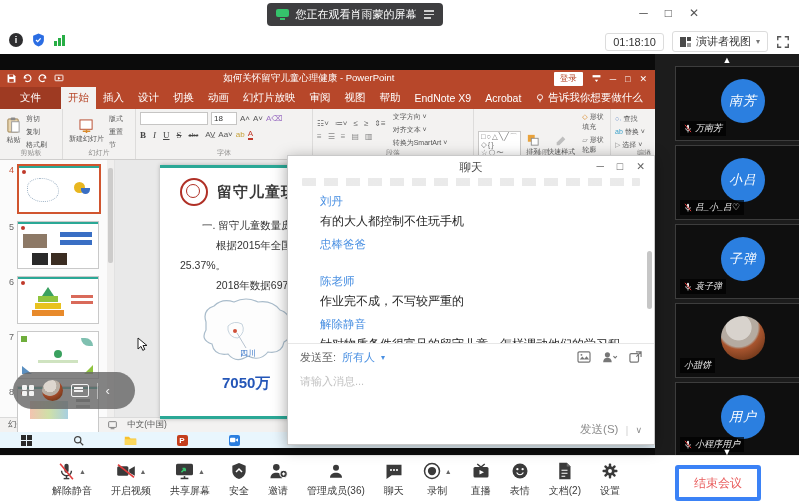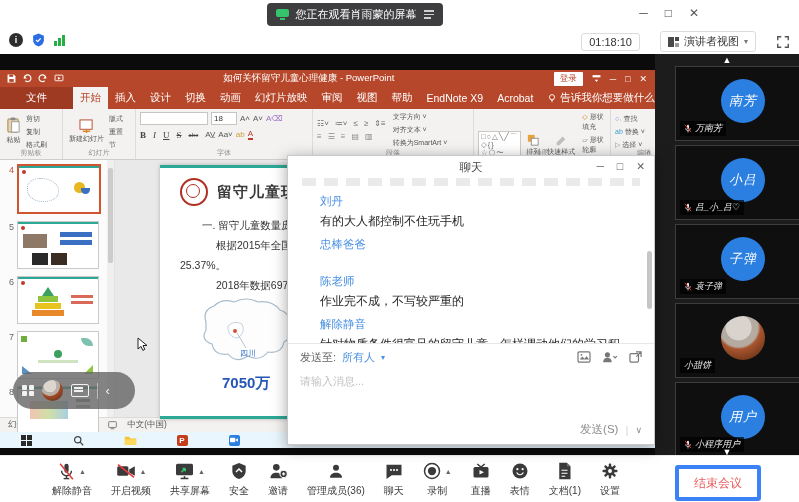--- a/index.html
+++ b/index.html
@@ -16,21 +16,21 @@
   .menu-lines i{display:block;width:10px;height:1.5px;background:#cfcfcf;}
   .menu-lines i:last-child{width:7px;}
   #os-controls{position:absolute;right:10px;top:6px;display:flex;gap:17px;color:#555;font-size:12px;line-height:14px;}
   
   #top-bar{position:absolute;left:0;top:28px;width:799px;height:26px;background:#fff;}
   #status-icons{position:absolute;left:9px;top:5px;display:flex;gap:9px;align-items:center;}
   .info-dot{width:14px;height:14px;border-radius:50%;background:#2e2e30;color:#fff;font-size:9px;font-weight:bold;
       display:flex;align-items:center;justify-content:center;}
   .sig{display:flex;align-items:flex-end;gap:1.5px;height:12px;}
   .sig i{display:block;width:2.5px;background:#27ae45;}
-  #top-right{position:absolute;right:9px;top:3px;display:flex;gap:20px;align-items:center;}
+  #top-right{position:absolute;right:9px;top:3px;display:flex;gap:8px;align-items:center;}
   .chip{border:1px solid #dcdcdc;border-radius:3px;padding:2px 7px;font-size:11px;color:#333;display:flex;align-items:center;gap:5px;background:#fff;}
   .layout-ic{position:relative;width:11px;height:10px;}
   .layout-ic .a{position:absolute;left:0;top:0;width:6px;height:10px;background:#4a4a4a;}
   .layout-ic .b{position:absolute;right:0;top:0;width:4px;height:4px;background:#4a4a4a;}
   .layout-ic .c{position:absolute;right:0;bottom:0;width:4px;height:4px;background:#9a9a9a;}
   .caret{font-size:8px;color:#777;}
   
   #stage{position:absolute;left:0;top:54px;width:655px;height:401px;background:#0b0b0b;}
   #speaking-pill{position:absolute;top:0;right:3px;height:21px;background:#3a3a3c;border-radius:3px;
       display:flex;align-items:center;padding:0 12px;gap:8px;}
@@ -40,21 +40,21 @@
   
   #ppt{position:absolute;left:0;top:16px;width:655px;height:362px;background:#f3f2f1;display:flex;flex-direction:column;}
   #ppt-titlebar{height:17px;background:#b7472a;display:flex;align-items:center;color:#fff;font-size:9px;flex:none;}
   .qat{display:flex;gap:6px;padding-left:7px;align-items:center;}
   .qat svg{display:block;}
   #ppt-title{flex:1;text-align:center;font-size:9.5px;color:#fff;white-space:nowrap;overflow:hidden;}
   #ppt-tb-right{display:flex;align-items:center;gap:9px;padding-right:8px;}
   #login-btn{background:#fff;color:#b7472a;font-size:8.5px;padding:1px 6px;border-radius:1px;}
   #ppt-tabs{height:22px;background:#b7472a;display:flex;align-items:stretch;flex:none;font-size:10.5px;color:#fff;}
   .ptab{display:flex;align-items:center;padding:0 7px;white-space:nowrap;}
-  .ptab.file{background:#9e3a22;padding:0 26px;}
+  .ptab.file{background:#9e3a22;padding:0 20px;}
   .ptab.active{background:#f3f2f1;color:#b7472a;}
   .tellme{display:flex;align-items:center;gap:4px;padding:0 8px;white-space:nowrap;}
   .share-tab{margin-left:auto;display:flex;align-items:center;gap:4px;padding:0 10px;white-space:nowrap;}
   #ribbon{height:50px;background:#f3f2f1;border-bottom:1px solid #cfcecd;display:flex;flex:none;position:relative;font-size:7.5px;color:#4a4a4a;}
   .rgroup{position:relative;border-right:1px solid #ddDCDB;padding:3px 4px 10px;flex:none;}
   .glabel{position:absolute;bottom:1px;left:0;width:100%;text-align:center;font-size:7px;color:#908f8e;}
   .rcol{display:flex;flex-direction:column;gap:1px;justify-content:flex-start;}
   .rrow{display:flex;align-items:center;gap:3px;}
   .bigbtn{display:flex;flex-direction:column;align-items:center;gap:1px;padding:0 2px;}
   .minitxt{font-size:7px;color:#555;white-space:nowrap;}
@@ -774,21 +774,21 @@
       <span class="lab">表情</span>
     </div>
     <div class="tool">
       <span class="irow">
         <svg width="15" height="18" viewBox="0 0 20 24">
             <path d="M3 1h10l5 5v17H3z" fill="#3a3a3a"></path>
             <path d="M13 1v5h5" fill="#6a6a6a"></path>
             <path d="M6 11h8M6 15h8M6 19h5" stroke="#fff" stroke-width="1.6"></path>
           </svg>
       </span>
-      <span class="lab">文档(1)</span>
+      <span class="lab">文档(2)</span>
     </div>
     <div class="tool">
       <span class="irow">
         <svg width="18" height="18" viewBox="0 0 24 24">
             <g fill="#3a3a3a">
               <rect x="10.4" y="2" width="3.2" height="20" rx="1.2"></rect>
               <rect x="10.4" y="2" width="3.2" height="20" rx="1.2" transform="rotate(45 12 12)"></rect>
               <rect x="10.4" y="2" width="3.2" height="20" rx="1.2" transform="rotate(90 12 12)"></rect>
               <rect x="10.4" y="2" width="3.2" height="20" rx="1.2" transform="rotate(135 12 12)"></rect>
               <circle cx="12" cy="12" r="6.2"></circle>

